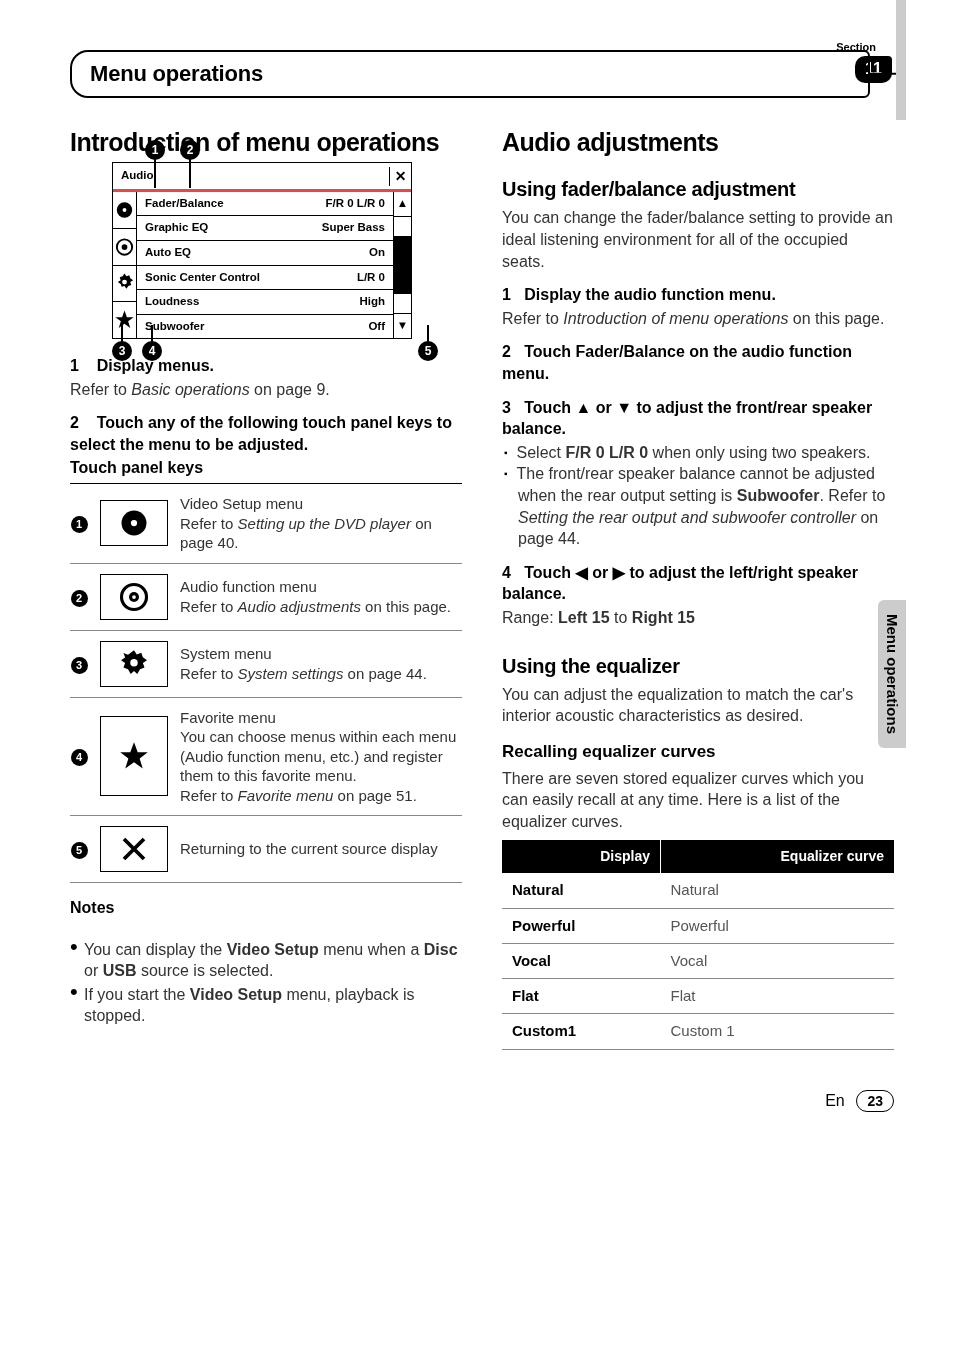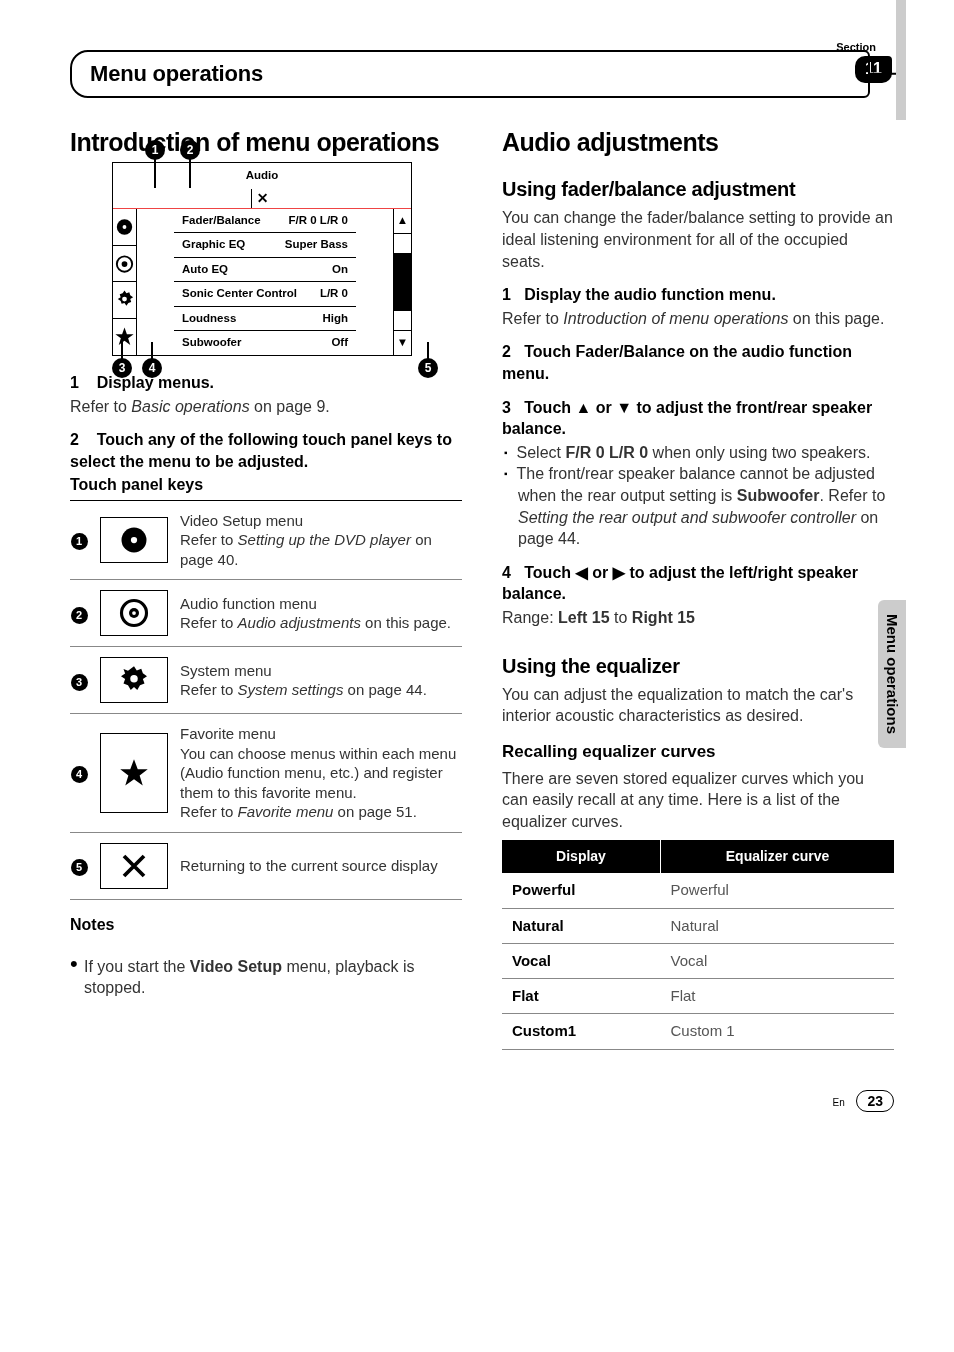--- a/index.html
+++ b/index.html
@@ -48,24 +48,24 @@
     ul.bullets li::before { content: "\25AA"; font-size: 10px; padding-right: 9px; color:#000; position: relative; top:-2px;}
     ul.notes-list { list-style: none; padding-left: 0; }
     ul.notes-list li { color:#333; position:relative; padding-left: 14px; margin: 2px 0;}
     ul.notes-list li::before { content: "•"; position:absolute; left:0; font-size:22px; line-height:16px; color:#000;}
     .end-icon { display:inline-block; border:1.5px solid #000; width:14px; height:14px; position:relative; top:2px; margin-left:2px;}
     .end-icon::after { content:""; position:absolute; width:6px; height:6px; background:#000; left:3px; top:3px;}
 
     
     .menu-mock-wrap { position: relative; width: 330px; margin: 4px 0 16px 30px; }
     .menu-mock { border: 1.5px solid #000; width: 300px; font-size: 11.5px; background:#fff; margin-left:12px;}
-    .menu-title-row { display:flex; align-items:center; border-bottom:1px solid #ef4444;flex-direction:column;}
+    .menu-title-row { display:flex; align-items:center; border-bottom:3px solid #ef4444;}
     .menu-title { font-weight:bold; padding: 5px 8px; flex:1;}
     .menu-close { width:22px; border-left:1px solid #000; text-align:center; font-weight:bold; font-size:14px;}
-    .menu-body { display:flex;gap:37px; }
+    .menu-body { display:flex; }
     .menu-side { width: 24px; border-right:1px solid #000; display:flex; flex-direction:column;}
     .menu-side div { flex:1; border-bottom:1px solid #000; display:flex; align-items:center; justify-content:center;}
     .menu-side div:last-child { border-bottom:none;}
     .menu-rows { flex:1; }
     .menu-row { display:flex; border-bottom:1px solid #000; padding: 4px 8px; justify-content:space-between;}
     .menu-row:last-child { border-bottom:none;}
     .menu-row span:first-child { font-weight:bold;}
     .menu-row span:last-child { font-weight:bold;}
     .menu-scroll { width: 18px; border-left:1px solid #000; display:flex; flex-direction:column;}
     .menu-scroll div { flex:1; display:flex; align-items:center; justify-content:center;}
@@ -81,21 +81,21 @@
     .tpk-title { font-weight:bold; margin-top: 0;}
     .tpk-table {width:100%; border-top:1.5px solid #000; margin-top:4px;}
     .tpk-row { display:flex; border-bottom:1px solid #888; padding: 10px 0; gap:12px; align-items:center;}
     .tpk-num { width:18px; text-align:center;}
     .tpk-num span { background:#000; color:#fff; border-radius:50%; width:17px; height:17px; display:inline-flex; align-items:center; justify-content:center; font-size:11px; font-weight:bold;}
     .tpk-icon { width:68px; height:46px; border:1.5px solid #000; display:flex; align-items:center; justify-content:center;}
     .tpk-desc { flex:1; font-size:15px; color:#333; line-height:1.3;}
 
     
     .eq-table { width:100%; margin-top: 8px; border-collapse: collapse;}
-    .eq-table th { background:#000; color:#fff; text-align:center; padding:7px 10px; font-size:14px; border-right:1px solid #fff;}
+    .eq-table th { background:#000; color:#fff; text-align:right; padding:7px 10px; font-size:14px; border-right:1px solid #fff;}
     .eq-table th:last-child { border-right:none;}
     .eq-table td { border-bottom:1px solid #888; padding:7px 10px; font-size:15px;}
     .eq-table td:first-child { font-weight:bold;}
     .eq-table td:last-child { color:#555;}
 
     .footer { text-align:right; margin-top: 40px; font-size:14px;}
     .page-num { display:inline-block; border:1.5px solid #000; border-radius:12px; padding: 1px 10px; font-weight:bold;}
     .side-tab { position:absolute; right:48px; top: 600px; writing-mode: vertical-rl; font-weight:bold; font-size:15px; background:#ccc; padding: 14px 4px; border-radius: 6px 0 0 6px;}
     .side-stripe { position:absolute; right:48px; top:0; width:10px; height:120px; background:#ccc;}
 
@@ -258,20 +258,21 @@
             <svg class="icon" viewBox="0 0 24 24">
               <path stroke="#000" stroke-width="3" d="M4 4l16 16M20 4L4 20"></path>
             </svg>
           </div>
         <div class="tpk-desc"><span>Returning to the current source display</span></div>
       </div>
     </div>
 
     <div class="notes-hdr">Notes</div>
     <ul class="notes-list">
+      <li><span>You can display the </span><span class="bold">Video Setup</span><span> menu when a </span><span class="bold">Disc</span><span> or </span><span class="bold">USB</span><span> source is selected.</span></li>
       <li><span>If you start the </span><span class="bold">Video Setup</span><span> menu, playback is stopped.</span></li>
     </ul>
   </div>
 
   <div class="col">
     <h1>Audio adjustments</h1>
     <h2>Using fader/balance adjustment</h2>
     <p>You can change the fader/balance setting to provide an ideal listening environment for all of the occupied seats.</p>
 
     <p class="step-line"><span class="step-num">1</span>&nbsp;&nbsp;&nbsp;<span class="step-text">Display the audio function menu.</span></p>
@@ -296,40 +297,40 @@
 
     <table class="eq-table">
       <thead>
           <tr>
         <th>Display</th>
         <th>Equalizer curve</th>
       </tr>
         </thead>
       <tbody>
         <tr>
+            <td>Natural</td>
+            <td>Natural</td>
+          </tr>
+        <tr>
             <td>Powerful</td>
             <td>Powerful</td>
-          </tr>
-        <tr>
-            <td>Natural</td>
-            <td>Natural</td>
           </tr>
         <tr>
             <td>Vocal</td>
             <td>Vocal</td>
           </tr>
         <tr>
             <td>Flat</td>
             <td>Flat</td>
           </tr>
         <tr>
             <td>Custom1</td>
             <td>Custom 1</td>
           </tr>
       </tbody>
     </table>
   </div>
 </div>
 
 <div class="footer">
-  <span style="font-size:10px;text-align:right;">En</span>&nbsp;&nbsp;
+  <span style="font-size:16px;text-align:right;">En</span>&nbsp;&nbsp;
   <span class="page-num">23</span>
 </div>
 
 </body></html>

